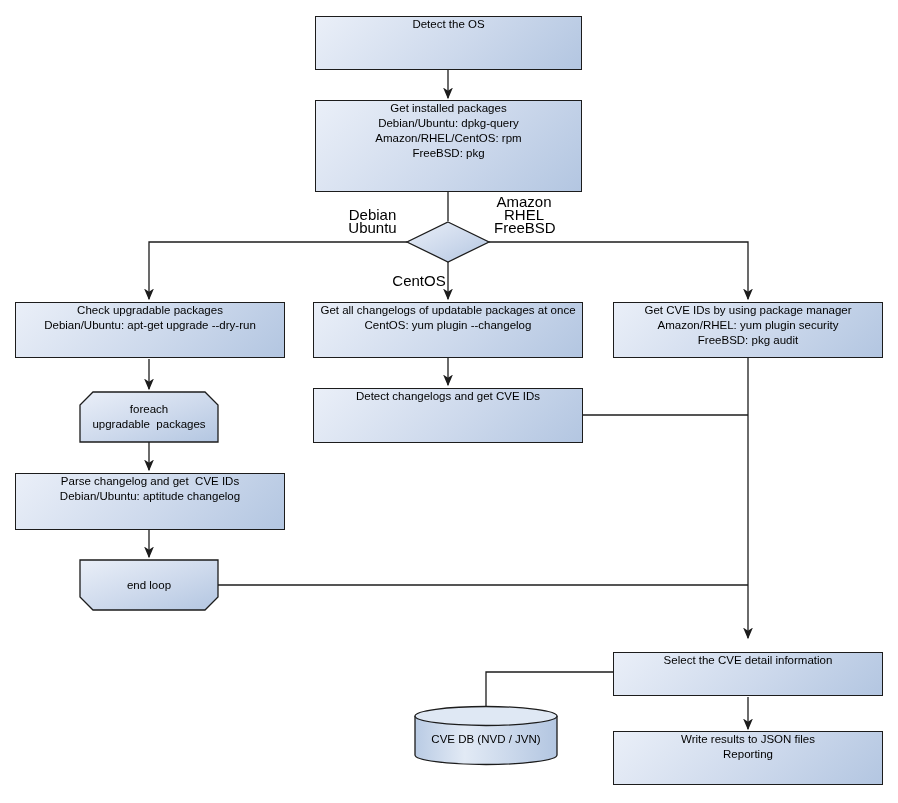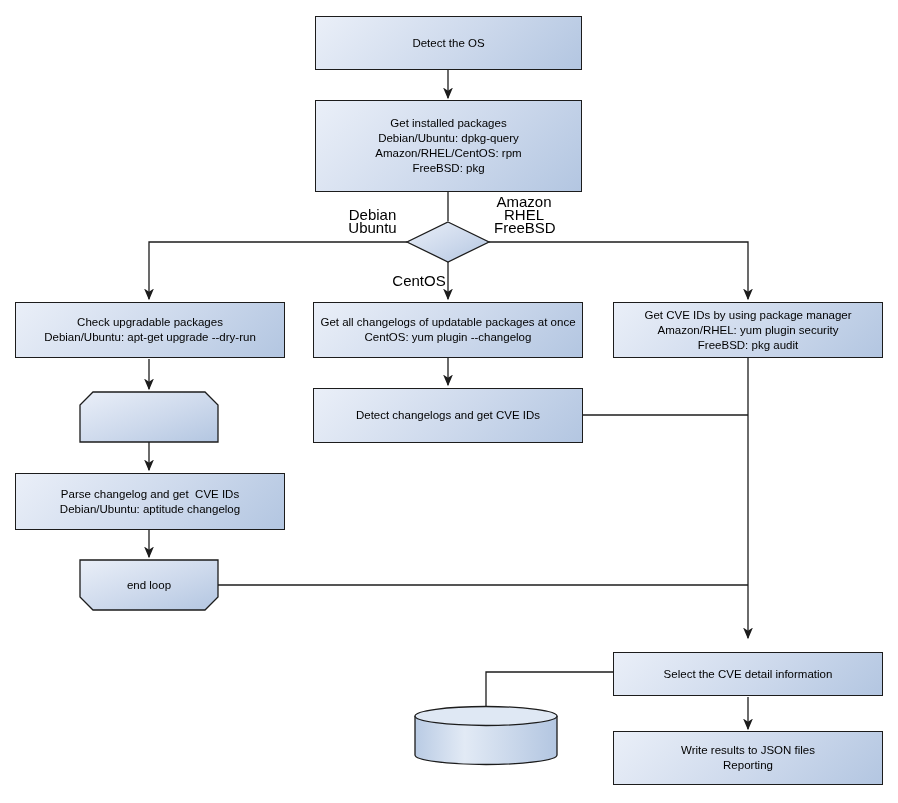--- a/index.html
+++ b/index.html
@@ -21,21 +21,21 @@
     left: 0;
     top: 0;
     width: 898px;
     height: 803px;
   }
   .node {
     position: absolute;
     border: 1px solid #1c1c1c;
     background: linear-gradient(135deg, #eaeff8 0%, #cdd9ec 55%, #b3c6e1 100%);
     display: flex;
-    align-items: center;
+    align-items: flex-start;
     justify-content: center;
     box-sizing: border-box;
   }
   .overlay {
     position: absolute;
     display: flex;
     align-items: center;
     justify-content: center;
     background: transparent;
     border: none;
@@ -143,25 +143,32 @@
 
   <div class="node" style="left:613px;top:652px;width:270px;height:44px">
     <div class="lbl">Select the CVE detail information</div>
   </div>
 
   <div class="node" style="left:613px;top:731px;width:270px;height:54px">
     <div class="lbl">Write results to JSON files
 Reporting</div>
   </div>
 
+  <div class="overlay" style="left:80px;top:392px;width:138px;height:50px">
+    <div class="lbl">foreach
+upgradable  packages</div>
+  </div>
 
   <div class="overlay" style="left:80px;top:560px;width:138px;height:50px">
     <div class="lbl">end loop</div>
   </div>
 
+  <div class="overlay" style="left:415px;top:716px;width:142px;height:46px">
+    <div class="lbl">CVE DB (NVD / JVN)</div>
+  </div>
 
   <div class="edge-label" style="left:345px;top:208px;width:55px">Debian
 Ubuntu</div>
 
   <div class="edge-label" style="left:494px;top:195px;width:60px">Amazon
 RHEL
 FreeBSD</div>
 
   <div class="edge-label" style="left:390px;top:274px;width:58px">CentOS</div>
 

